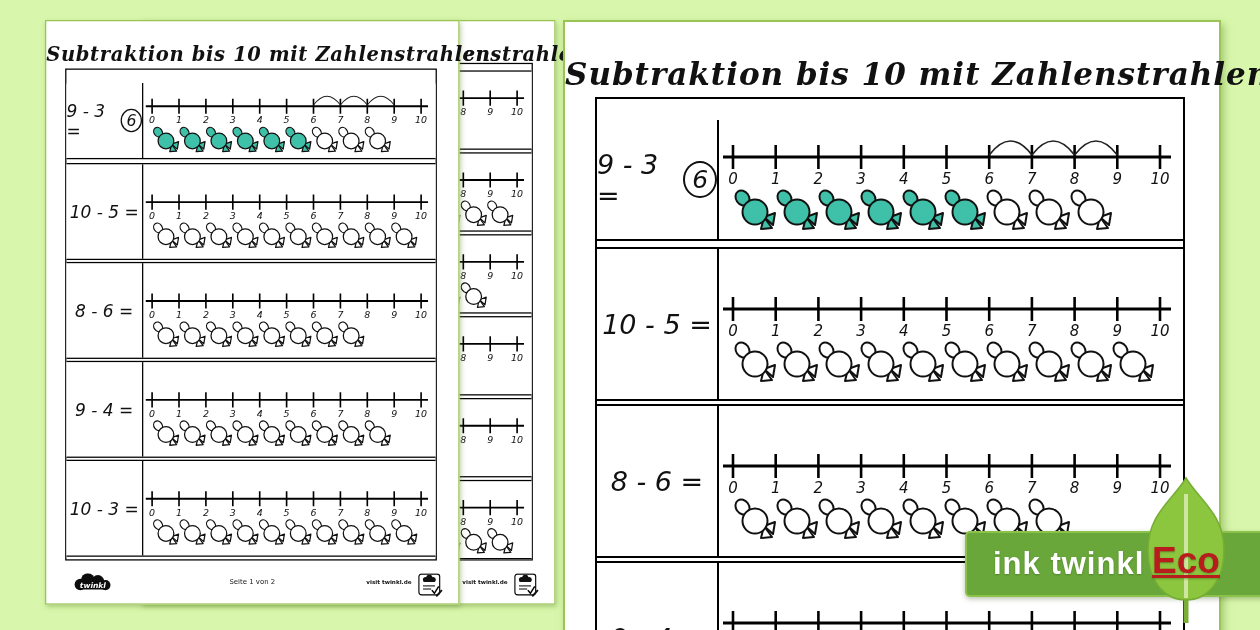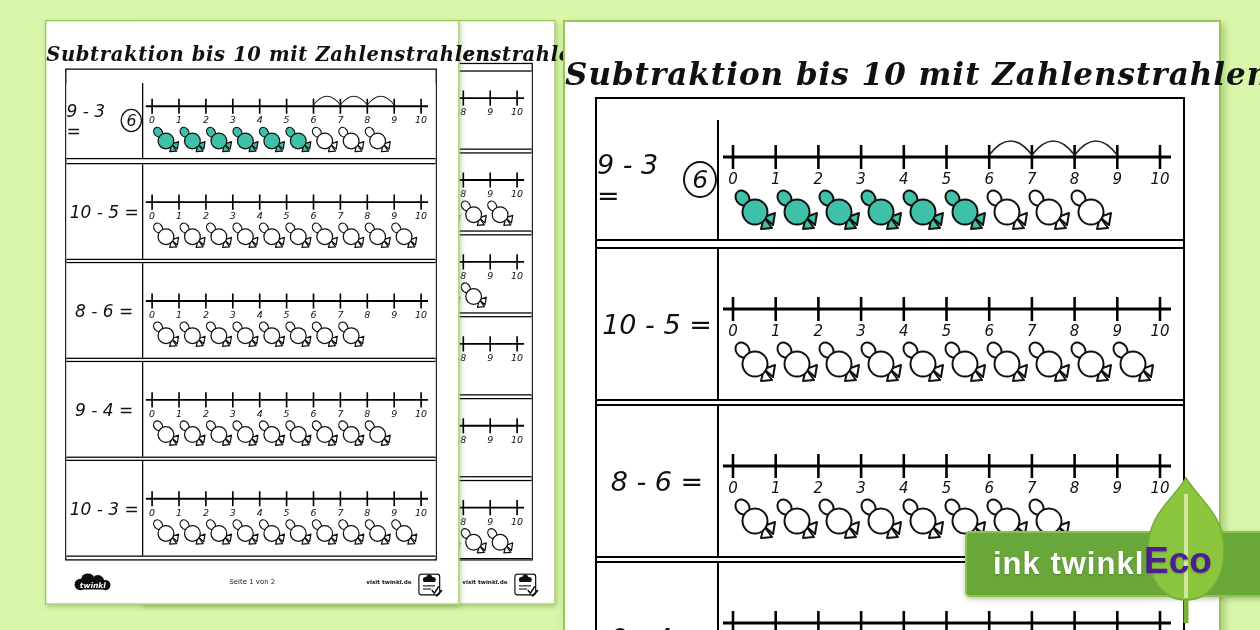--- a/index.html
+++ b/index.html
@@ -42,23 +42,23 @@
   .f-badge{position:absolute;right:24px;top:0;}
 
   
   #ink-badge{position:absolute;left:965px;top:531px;width:300px;height:62px;
          background:#69a73b;border:2px solid #8bc34a;border-radius:5px;
          box-shadow:0 2px 5px rgba(60,90,30,.35);z-index:5;
          display:flex;align-items:center;}
   #ink-badge span{font:bold 31px "Liberation Sans",sans-serif;color:#fff;
          padding-left:26px;letter-spacing:1px;text-shadow:0 1px 2px rgba(50,90,20,.45);}
   #eco-leaf{position:absolute;left:1138px;top:474px;width:96px;height:152px;z-index:6;}
-  #eco-label{position:absolute;left:1144px;top:540px;width:84px;text-align:left;z-index:7;
-         font:bold 37px "Liberation Sans",sans-serif;color:#4c1d95;
-         text-shadow:0 1px 2px rgba(60,100,25,.5);}
+  #eco-label{position:absolute;left:1144px;top:540px;width:84px;text-align:center;z-index:7;
+         font:bold 37px "Liberation Sans",sans-serif;color:#b91c1c;
+         text-shadow:0 1px 2px rgba(60,100,25,.5);text-decoration:underline;}
 </style>
 </head>
 <body>
 
 <div id="canvas">
   <div id="sheet-p2" class="sheet" style="left:141px;top:20px;transform:scale(0.63);z-index:1;">
       <div class="sheet-title t-right">Subtraktion bis 10 mit Zahlenstrahlen</div>
       <div class="tbl" style="top: 66px; height: 786px;">
         <div class="row" style="top: 10px; height: 122px;">
           <div class="row-label"></div>

